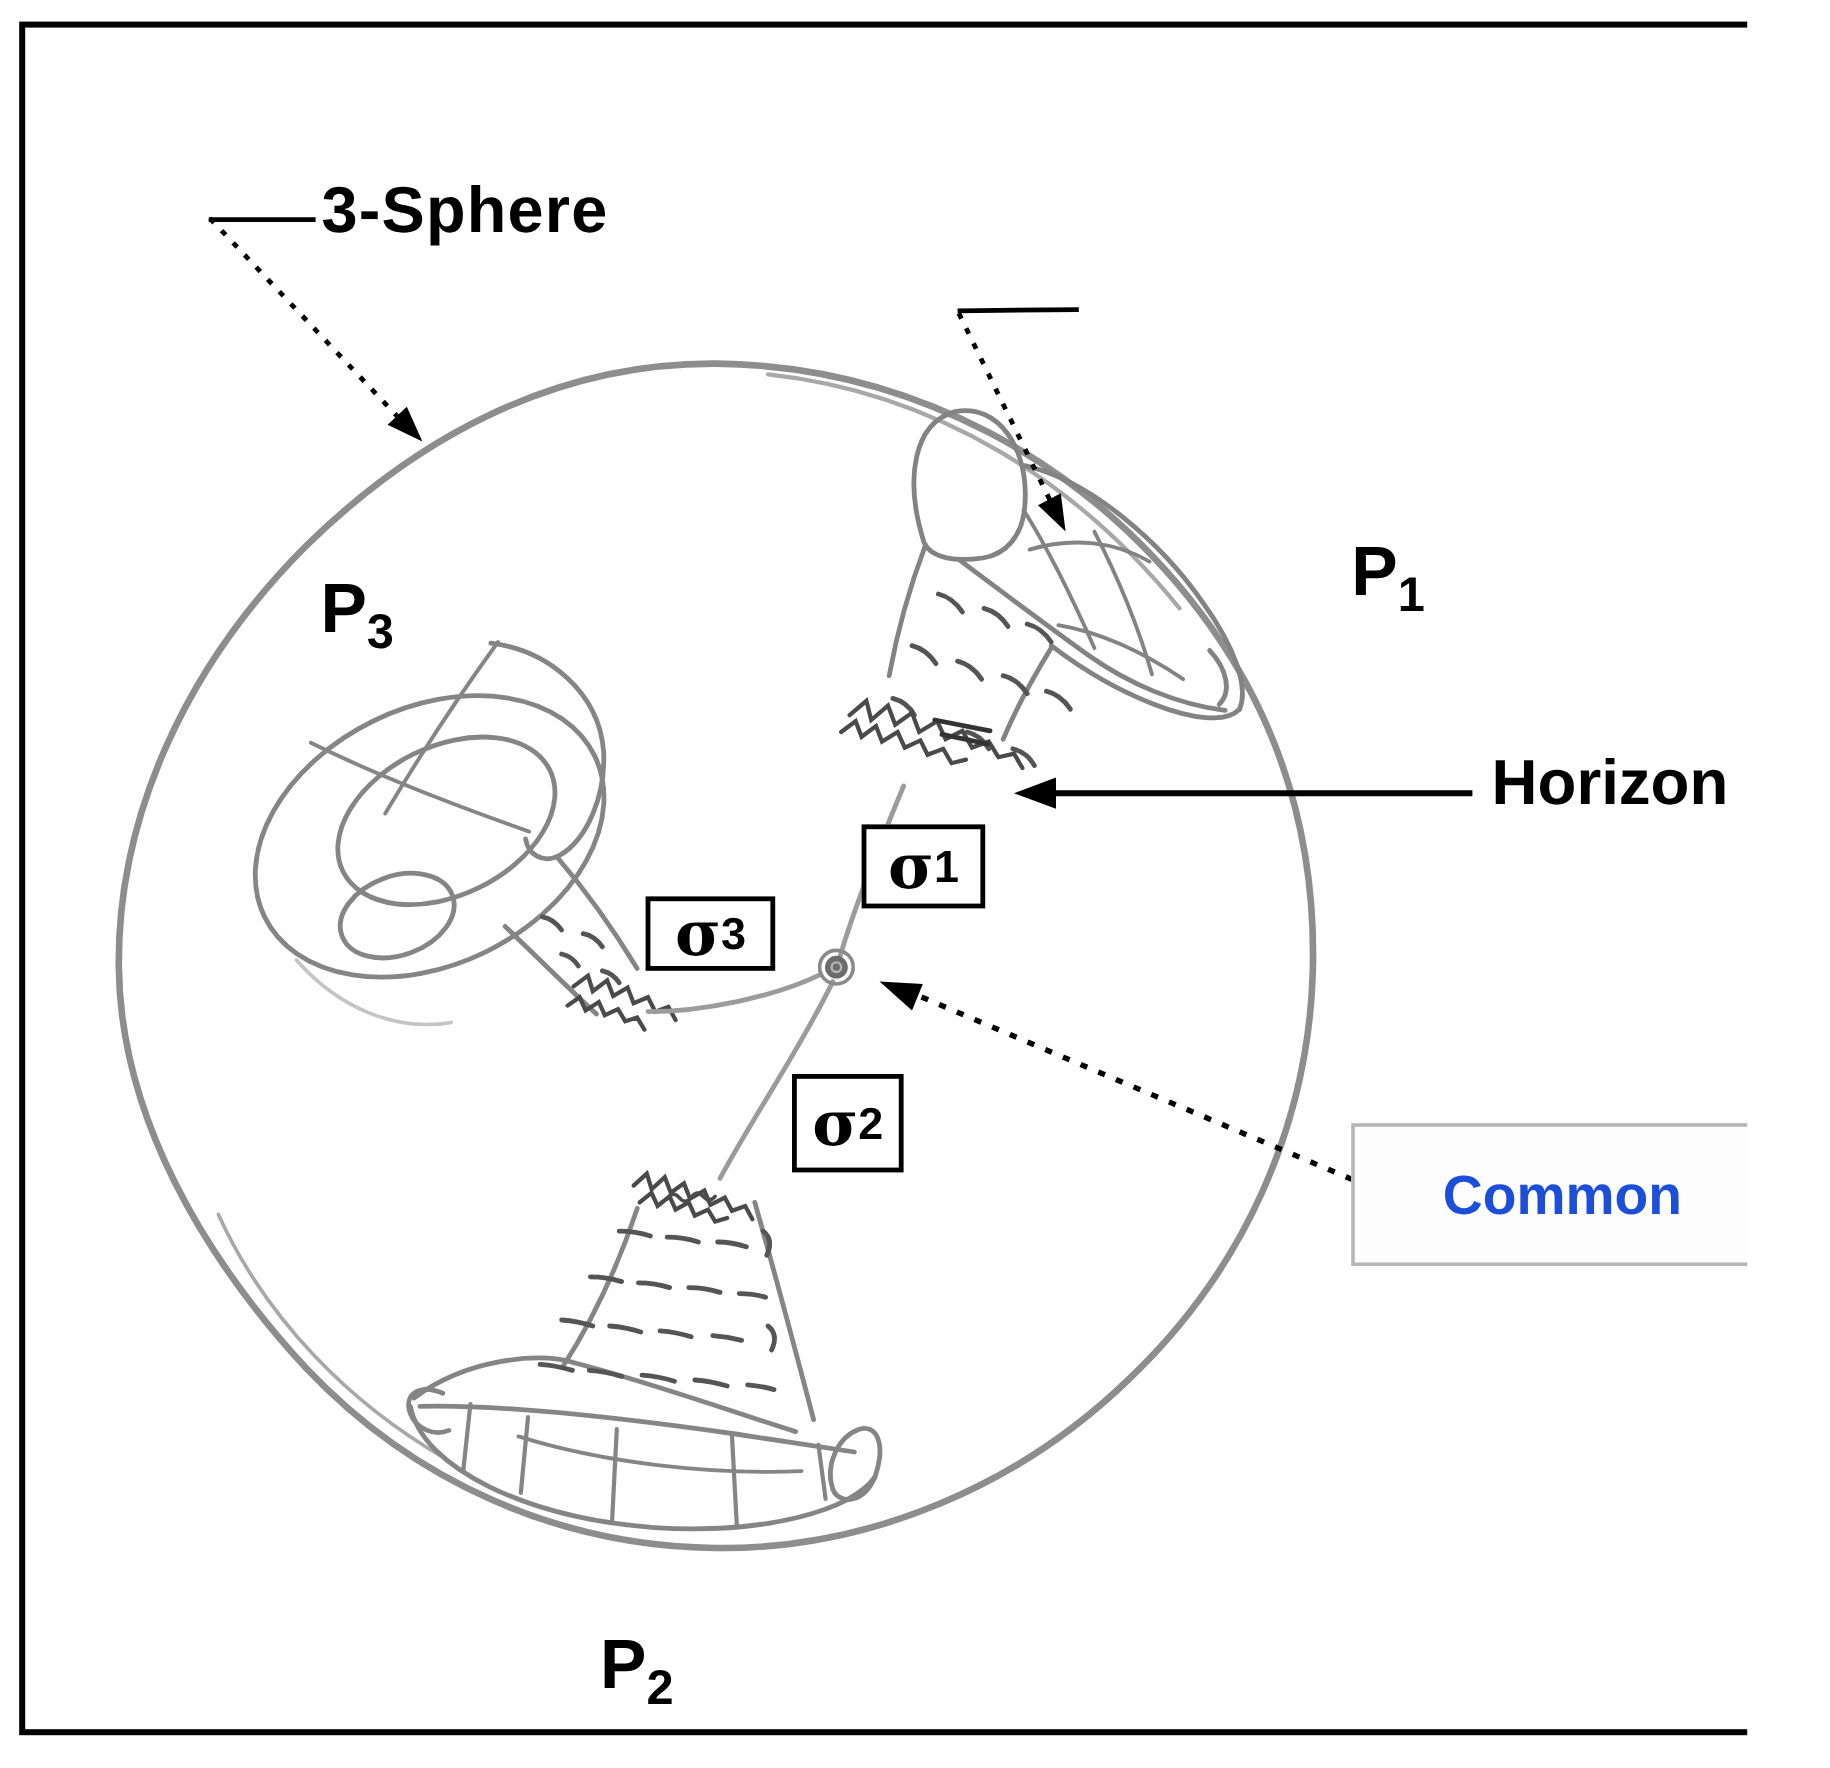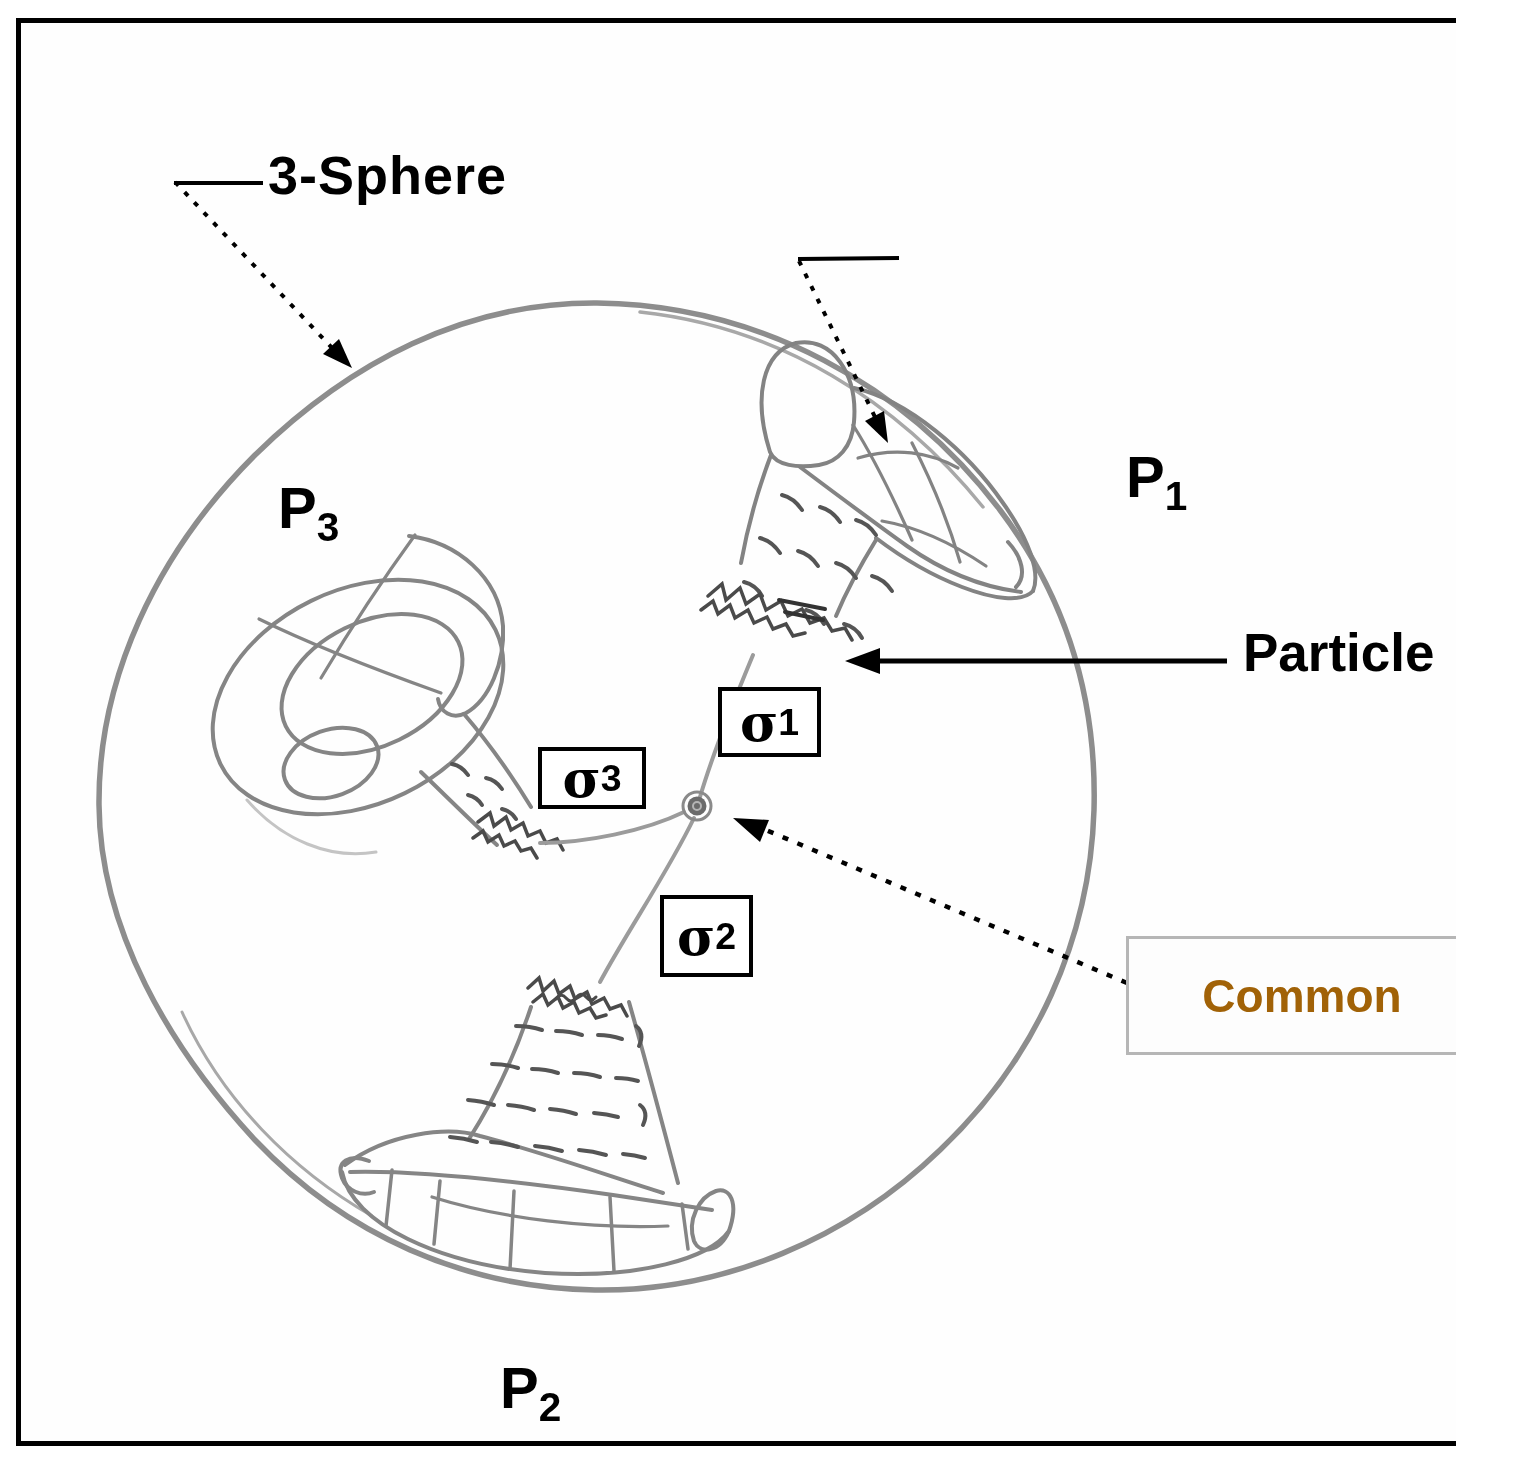--- a/index.html
+++ b/index.html
@@ -19,38 +19,38 @@
     font-family:"Liberation Sans", sans-serif;
   }
   #lbl-3sphere  { left:268px; top:144px; font-size:54px; letter-spacing:1px; }
   #lbl-blackhole{ left:885px; top:224px; width:600px; font-size:52px; line-height:59px; text-align:center; }
   #lbl-horizon  { left:1243px; top:622px; font-size:53px; }
 
   .plbl { position:absolute; color:#000; font-weight:bold; font-size:58px;
           font-family:"Liberation Sans", sans-serif; }
   .plbl .sub { font-size:0.7em; vertical-align:-0.32em; }
   #lbl-p1 { left:1126px; top:416px;margin-top:27px; }
-  #lbl-p3 { left:278px;  top:474px; }
+  #lbl-p3 { left:267px;  top:474px; }
   #lbl-p2 { left:500px;  top:1354px; }
 
   .sigma-box {
     position:absolute; box-sizing:border-box; border:4px solid #000; background:#ffffff;
     display:flex; align-items:center; justify-content:center;
     font-family:"DejaVu Serif", serif; font-weight:bold; font-size:52px; color:#000;
   }
   .sigma-box .sub { font-size:0.72em; vertical-align:-0.3em; font-family:"Liberation Sans",sans-serif; }
   #box-s1 { left:718px; top:687px; width:103px; height:70px; }
   #box-s3 { left:538px; top:747px; width:108px; height:62px; }
   #box-s2 { left:660px; top:895px; width:93px;  height:82px; }
 
   #box-common {
     position:absolute; left:1126px; top:936px; width:352px; height:119px;
     box-sizing:border-box; border:3px solid #b6b6b6; background:#fdfdfd;
     display:flex; flex-direction:column; align-items:center; justify-content:center;
-    font-weight:bold; font-size:46px; line-height:54px; color:#a16207; text-align:center;
+    font-weight:bold; font-size:46px; line-height:54px; color:#1d4ed8; text-align:center;
   }
 </style>
 </head>
 <body>
 
 <div id="stage">
   <div id="frame"></div>
 
   <svg id="sketch" viewBox="0 0 1525 1473" xmlns="http://www.w3.org/2000/svg">
 
@@ -181,21 +181,21 @@
       <polygon points="845,661 880,648 880,674" fill="#000" stroke="none"></polygon>
 
       <path d="M1127,983 L766,830" stroke-width="4.5" stroke-dasharray="6 10"></path>
       <polygon points="733,818 769,820 760,842" fill="#000" stroke="none"></polygon>
     </g>
   </svg>
 
   <div class="lbl" id="lbl-3sphere">3-Sphere</div>
 
 
-  <div class="lbl" id="lbl-horizon">Particle</div>
+  <div class="lbl" id="lbl-horizon">Horizon</div>
 
   <div class="plbl" id="lbl-p1"><span>P</span><span class="sub">1</span></div>
 
   <div class="plbl" id="lbl-p3"><span>P</span><span class="sub">3</span></div>
 
   <div class="plbl" id="lbl-p2"><span>P</span><span class="sub">2</span></div>
 
   <div class="sigma-box" id="box-s1">
       <span>σ</span>
       <span class="sub">1</span>

